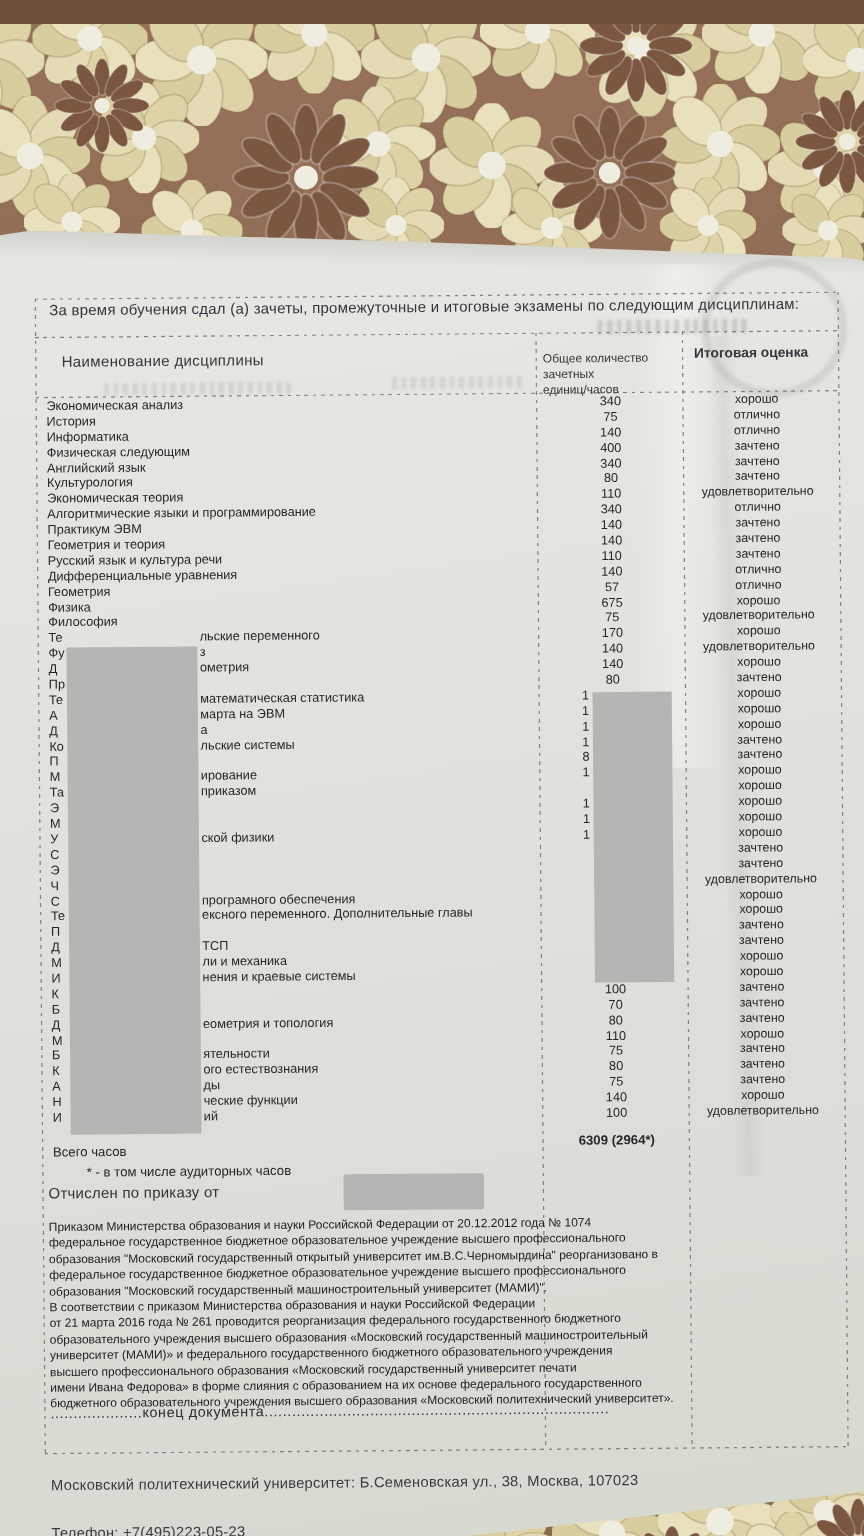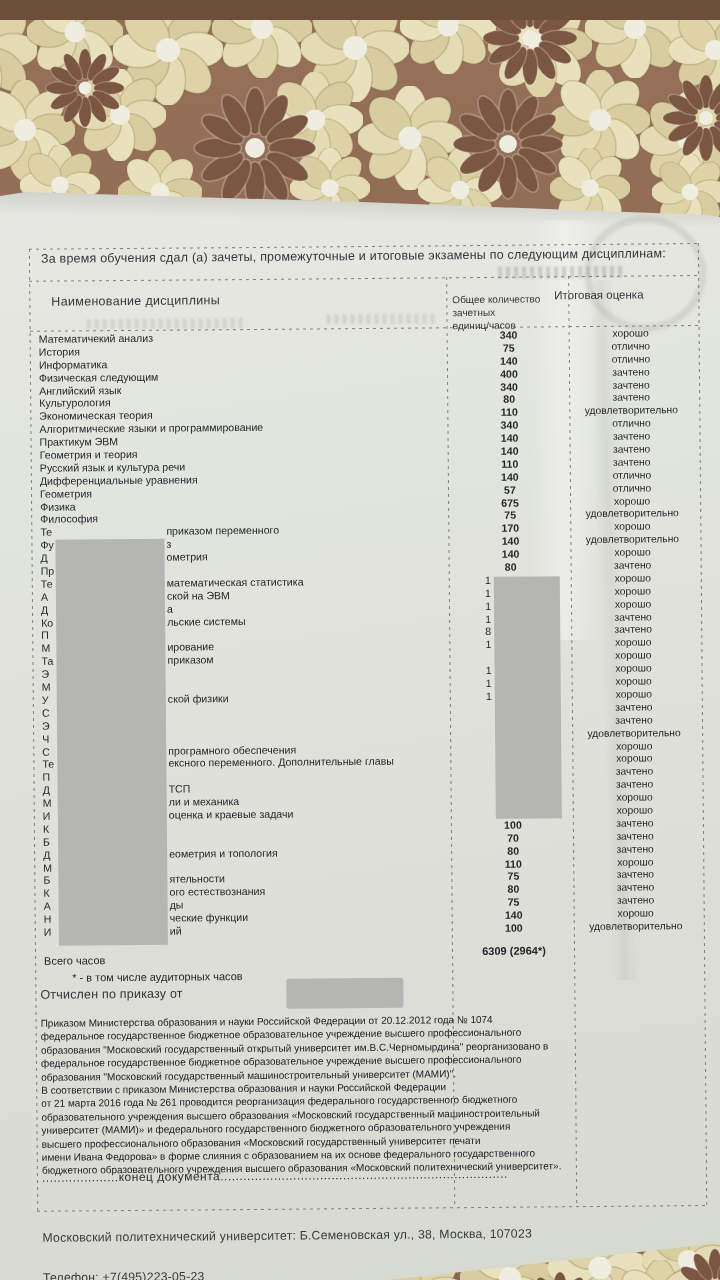--- a/index.html
+++ b/index.html
@@ -20,26 +20,26 @@
   #content{position:absolute;left:0;top:0;width:720px;height:1280px;
     transform:rotate(-0.5deg);transform-origin:360px 700px;color:#26262a;}
   .hline{position:absolute;height:1px;opacity:.85;
     background:repeating-linear-gradient(90deg,#6f6f6d 0 3px,transparent 3px 7px);}
   .vline{position:absolute;width:1px;opacity:.85;
     background:repeating-linear-gradient(180deg,#6f6f6d 0 3px,transparent 3px 7px);}
   .intro{position:absolute;left:45px;top:229px;font-size:12.5px;letter-spacing:.2px;
     color:#35363c;white-space:nowrap;}
   .hdr-name{position:absolute;left:55px;top:272px;font-size:12.5px;letter-spacing:.3px;color:#35363c;}
   .hdr-hours{position:absolute;left:456px;top:274px;font-size:10px;line-height:13px;color:#35363c;}
-  .hdr-grade{position:absolute;left:558px;top:271px;font-size:11.5px;color:#35363c;}
+  .hdr-grade{position:absolute;left:582px;top:271px;font-size:11.5px;color:#35363c;font-weight:bold;}
   #rows{position:absolute;left:0;top:310px;width:720px;}
   .row{position:relative;height:12.9px;font-size:10.6px;line-height:12.9px;}
   .nm{position:absolute;left:42px;white-space:nowrap;}
   .sfx{position:absolute;left:168px;white-space:nowrap;}
-  .hrs{position:absolute;left:452px;width:120px;text-align:center;font-weight:bold;}
+  .hrs{position:absolute;left:452px;width:120px;text-align:center;}
   .hpp{position:absolute;left:452px;width:40px;text-align:right;}
   .grd{position:absolute;left:566px;width:136px;text-align:center;font-size:10.3px;}
   .total-label{position:absolute;left:42px;top:932px;font-size:11px;}
   .total-hours{position:absolute;left:452px;top:926px;width:120px;text-align:center;
     font-size:11px;font-weight:bold;}
   .footnote{position:absolute;left:70px;top:949px;font-size:11px;}
   .dismissal{position:absolute;left:38px;top:965px;font-size:12.5px;letter-spacing:.2px;color:#32333a;}
   #legal{position:absolute;left:38px;top:994px;font-size:10px;line-height:13.4px;color:#1b1c20;}
   .endline{position:absolute;left:38px;top:1148px;font-size:12px;letter-spacing:.5px;color:#2b2c31;white-space:nowrap;}
   .addr{position:absolute;left:38px;top:1208px;font-size:12.3px;letter-spacing:.2px;color:#3a3b40;}
@@ -479,21 +479,21 @@
     <div class="hdr-name">Наименование дисциплины</div>
     <div class="hdr-hours">
       <div>Общее количество</div>
       <div>зачетных</div>
       <div>единиц/часов</div>
     </div>
     <div class="hdr-grade">Итоговая оценка</div>
 
     <div id="rows">
         <div class="row">
-          <span class="nm">Математичекий анализ</span>
+          <span class="nm">Экономическая анализ</span>
           <span class="hrs">340</span>
           <span class="grd">хорошо</span>
         </div>
         <div class="row">
           <span class="nm">История</span>
           <span class="hrs">75</span>
           <span class="grd">отлично</span>
         </div>
         <div class="row">
           <span class="nm">Информатика</span>
@@ -555,21 +555,21 @@
           <span class="hrs">675</span>
           <span class="grd">хорошо</span>
         </div>
         <div class="row">
           <span class="nm">Философия</span>
           <span class="hrs">75</span>
           <span class="grd">удовлетворительно</span>
         </div>
         <div class="row">
           <span class="nm">Те</span>
-          <span class="sfx">приказом переменного</span>
+          <span class="sfx">льские переменного</span>
           <span class="hrs">170</span>
           <span class="grd">хорошо</span>
         </div>
         <div class="row">
           <span class="nm">Фу</span>
           <span class="sfx">з</span>
           <span class="hrs">140</span>
           <span class="grd">удовлетворительно</span>
         </div>
         <div class="row">
@@ -584,21 +584,21 @@
           <span class="grd">зачтено</span>
         </div>
         <div class="row">
           <span class="nm">Те</span>
           <span class="sfx">математическая статистика</span>
           <span class="hpp">1</span>
           <span class="grd">хорошо</span>
         </div>
         <div class="row">
           <span class="nm">А</span>
-          <span class="sfx">ской на ЭВМ</span>
+          <span class="sfx">марта на ЭВМ</span>
           <span class="hpp">1</span>
           <span class="grd">хорошо</span>
         </div>
         <div class="row">
           <span class="nm">Д</span>
           <span class="sfx">а</span>
           <span class="hpp">1</span>
           <span class="grd">хорошо</span>
         </div>
         <div class="row">
@@ -670,21 +670,21 @@
           <span class="sfx">ТСП</span>
           <span class="grd">зачтено</span>
         </div>
         <div class="row">
           <span class="nm">М</span>
           <span class="sfx">ли и механика</span>
           <span class="grd">хорошо</span>
         </div>
         <div class="row">
           <span class="nm">И</span>
-          <span class="sfx">оценка и краевые задачи</span>
+          <span class="sfx">нения и краевые системы</span>
           <span class="grd">хорошо</span>
         </div>
         <div class="row">
           <span class="nm">К</span>
           <span class="hrs">100</span>
           <span class="grd">зачтено</span>
         </div>
         <div class="row">
           <span class="nm">Б</span>
           <span class="hrs">70</span>

